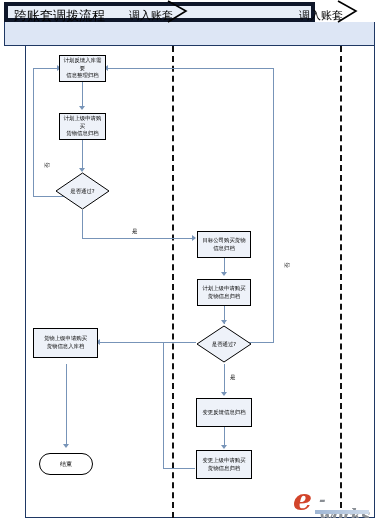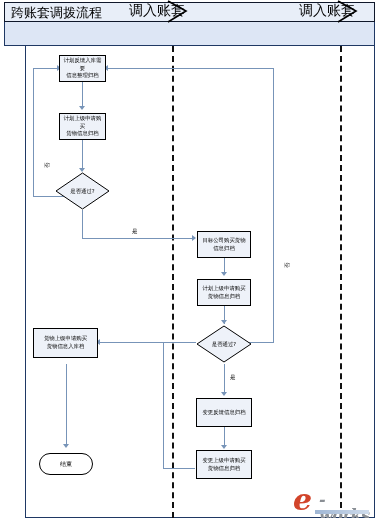--- a/index.html
+++ b/index.html
@@ -7,39 +7,39 @@
 
   #canvas{
     position:relative;
     width:381px;height:522px;
     overflow:hidden;
     background:#ffffff;
   }
 
   
   .title-bar{
-    position:absolute;left:4px;top:2px;width:371px;height:20px;
-    background:#e8eef8;border:1px solid #0f172a;
+    position:absolute;left:4px;top:2px;width:311px;height:20px;
+    background:#e8eef8;border:4px solid #0f172a;
     box-sizing:border-box;
     text-decoration:underline;
   }
   .title-text{
     position:absolute;left:6px;top:2px;
     font-size:13px;line-height:16px;color:#000;
     letter-spacing:0px;white-space:nowrap;
   }
 
   .phase-bar{
     position:absolute;left:4px;top:22px;width:371px;height:24px;
     background:#dde6f5;border-left:1px solid #1f3864;
     border-right:1px solid #1f3864;border-bottom:1px solid #1f3864;
     box-sizing:border-box;
   }
   .phase-label{
-    position:absolute;top:2px;font-size:14px;color:#000;white-space:nowrap;
+    position:absolute;top:8px;font-size:11px;color:#000;white-space:nowrap;
   }
   .phase-arrow{position:absolute;top:0;width:24px;height:23px;}
 
   .diagram-frame{
     position:absolute;left:4px;top:46px;width:371px;height:472px;
     border:1px solid #1f3864;border-top:none;box-sizing:border-box;
     background:#ffffff;
   }
   .lane-left-col{
     position:absolute;left:4px;top:46px;width:22px;height:472px;

